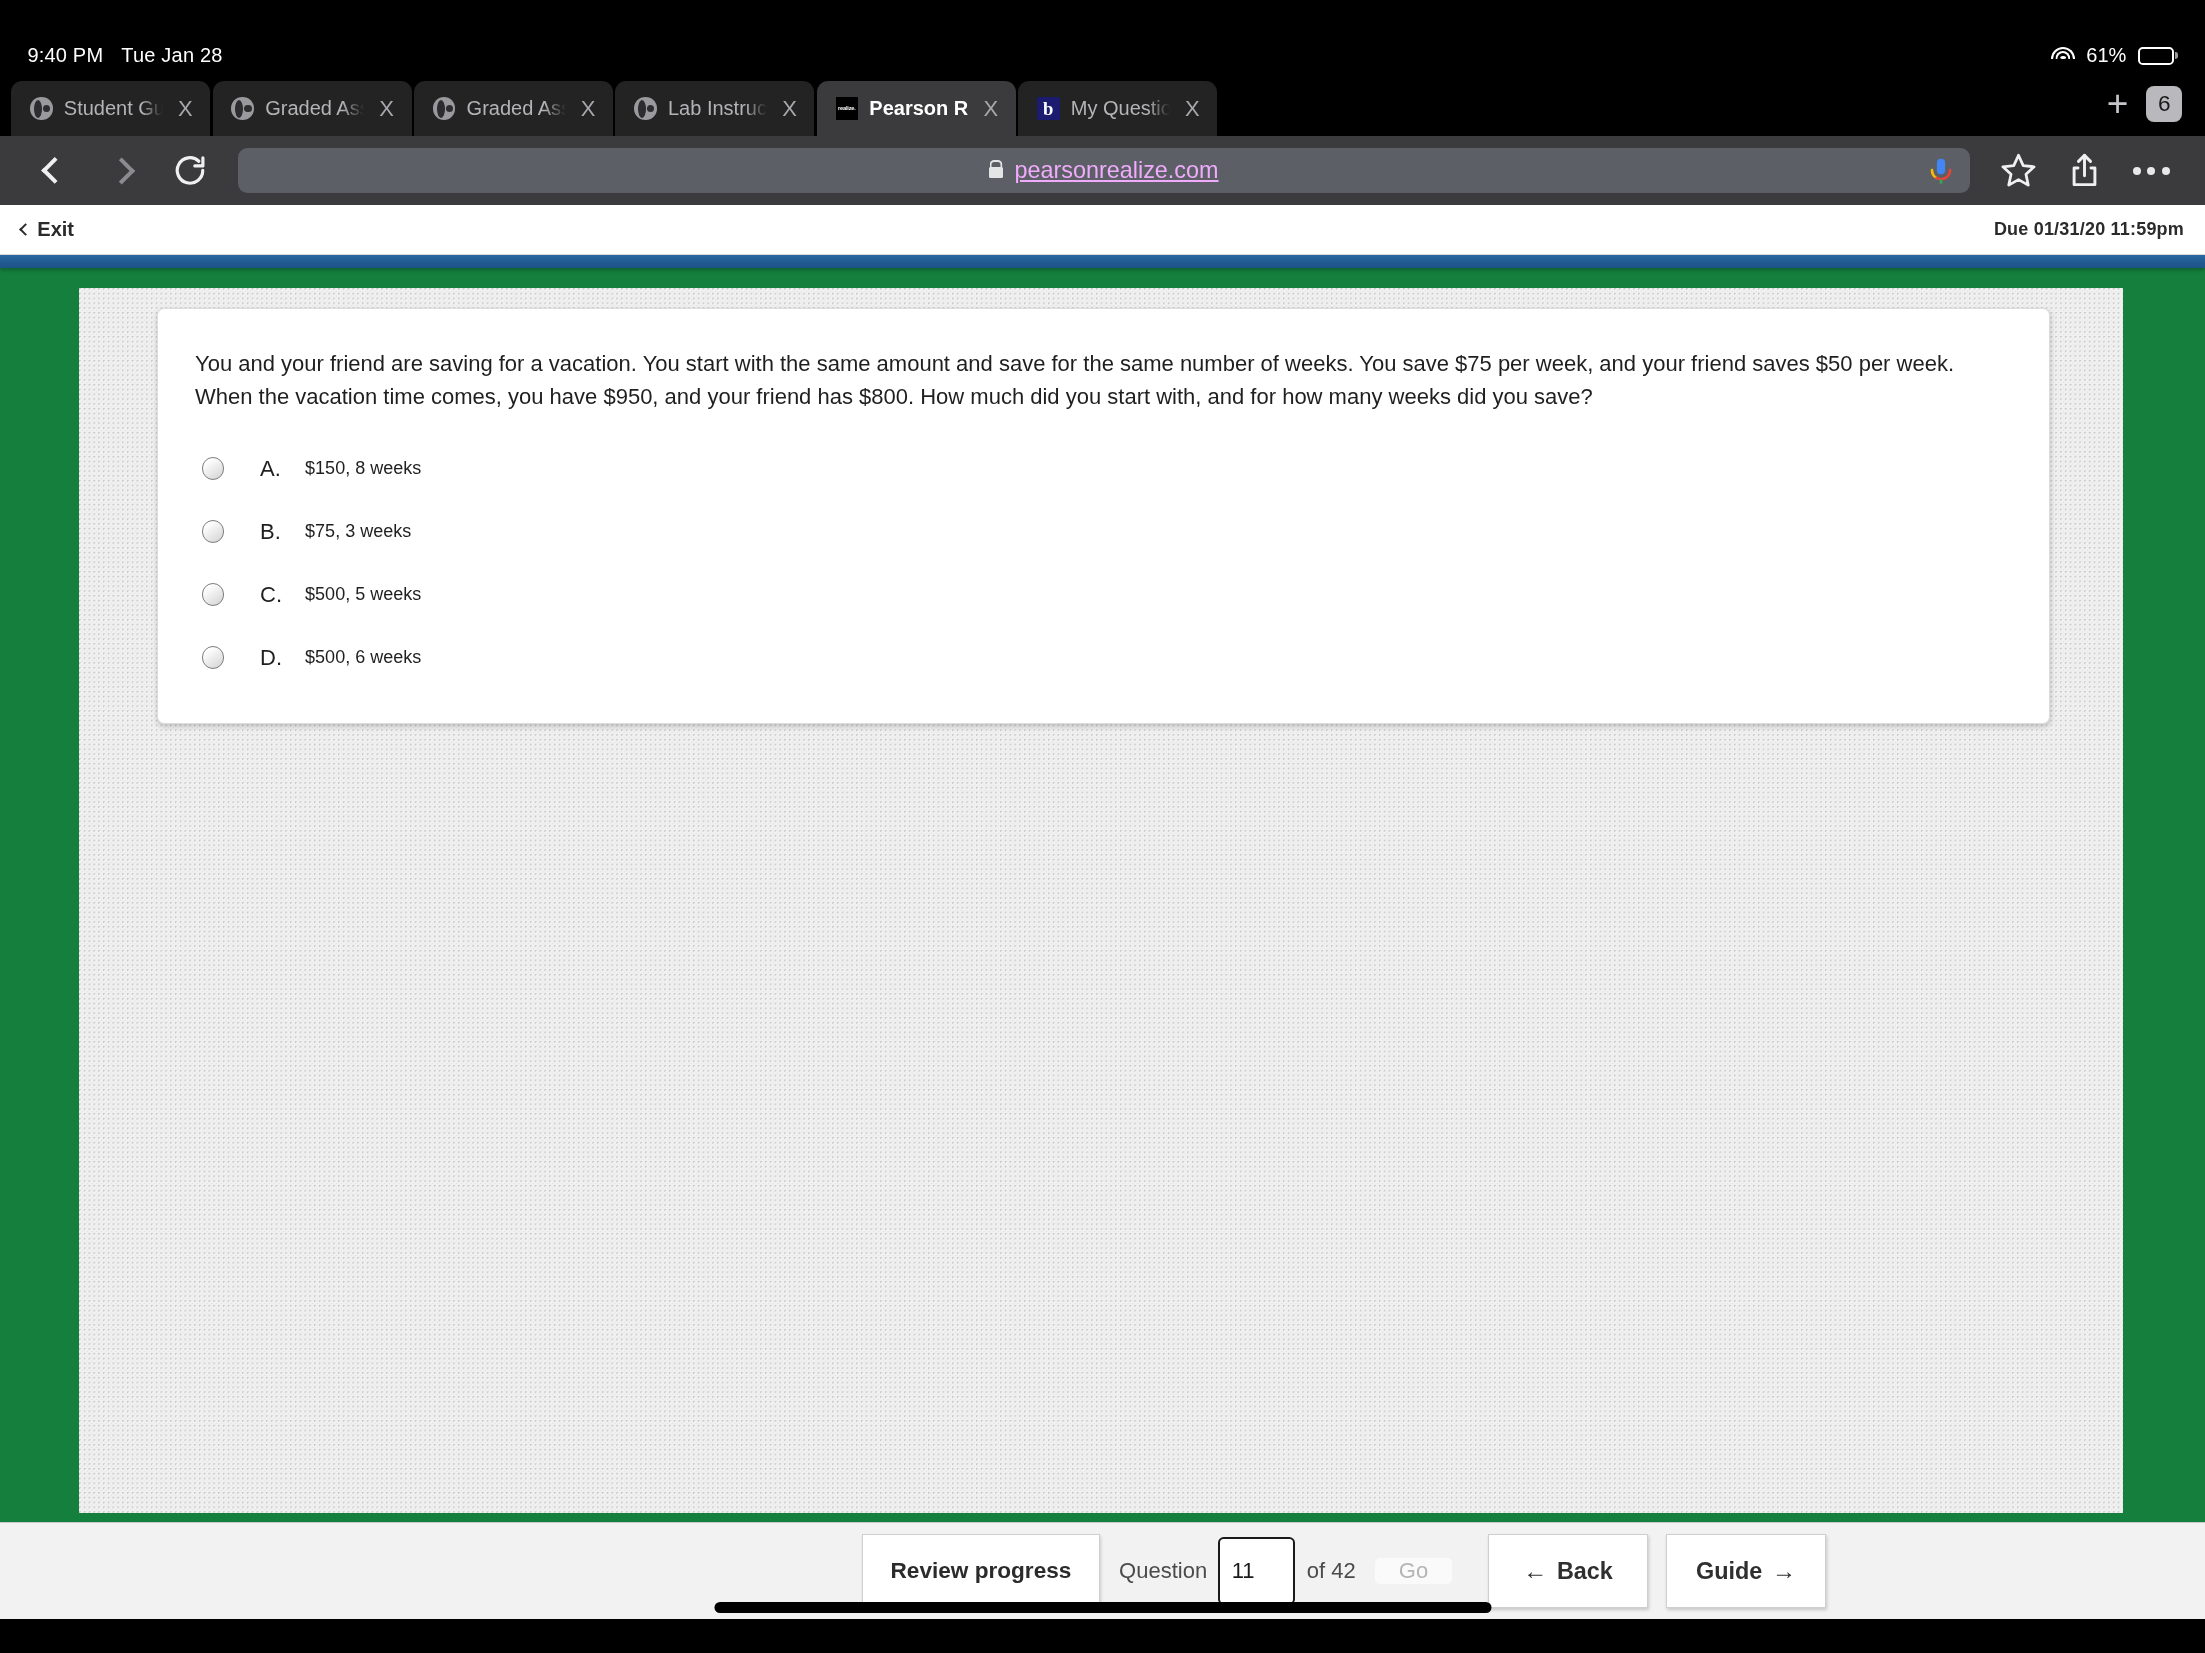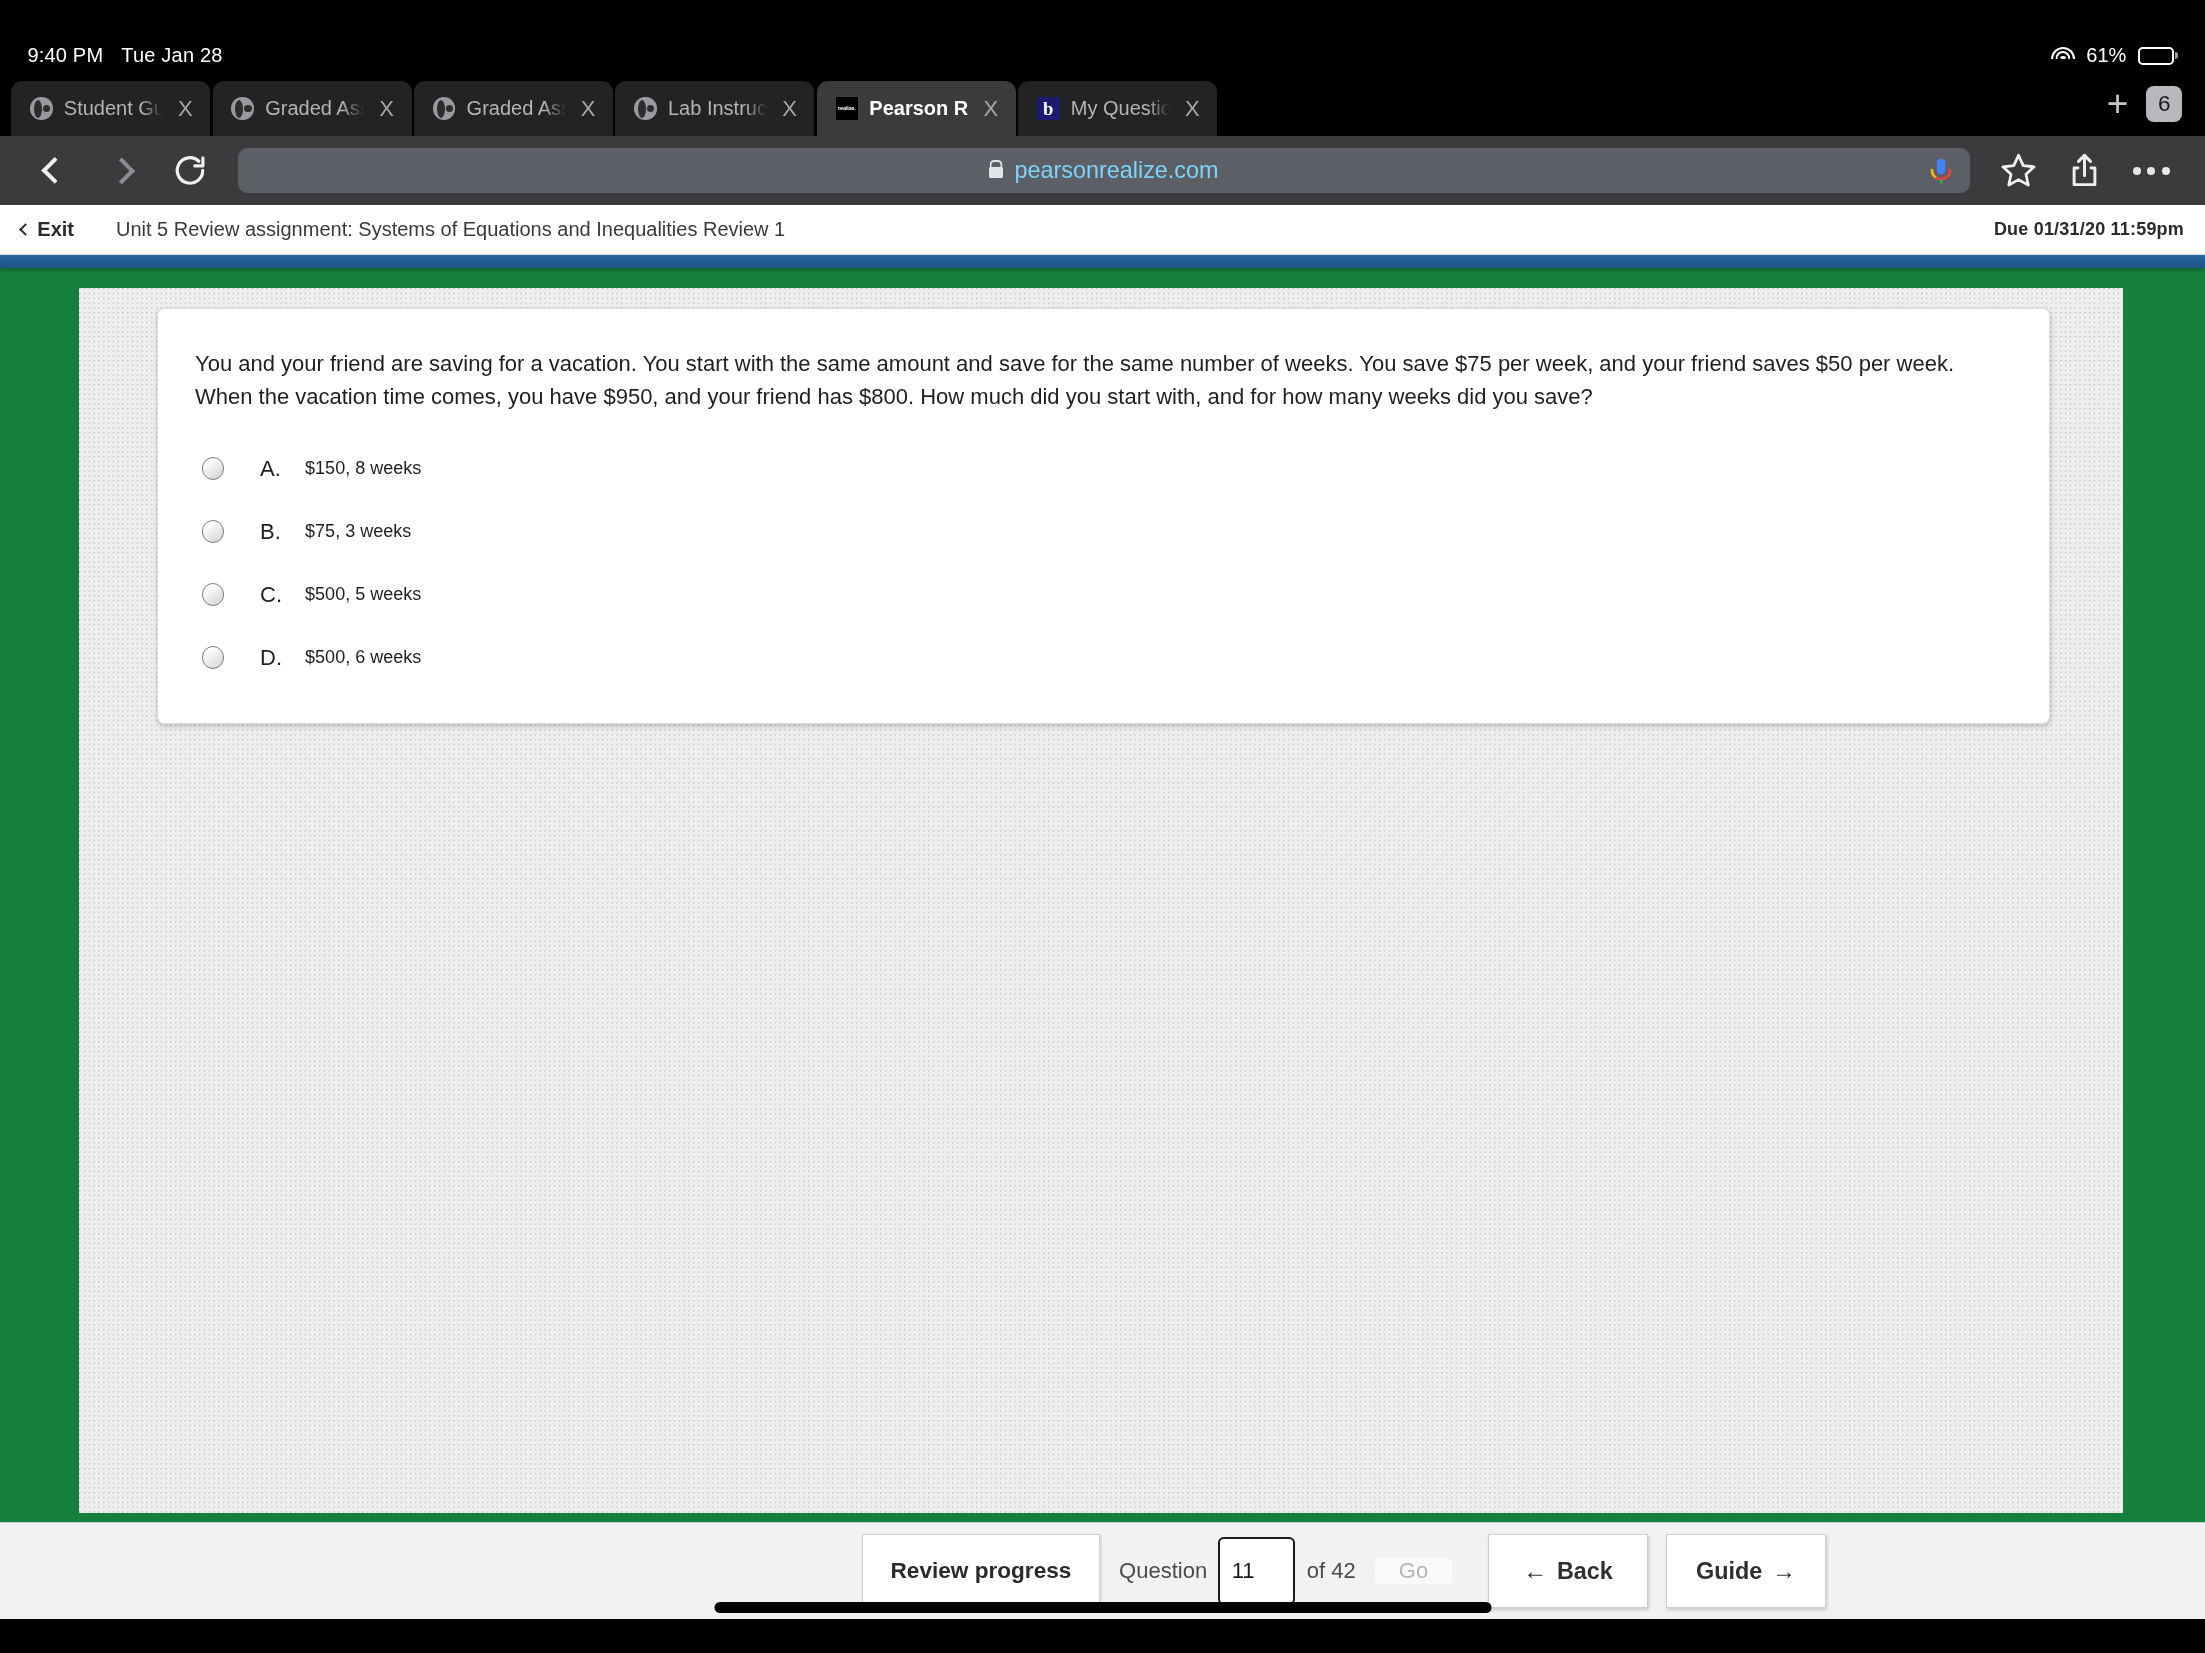--- a/index.html
+++ b/index.html
@@ -144,21 +144,21 @@
   }
   .url-inner { display: flex; align-items: center; gap: 11.3px; }
   .lock {
     width: 13.7px; height: 11.3px; background: #e3e4e6; border-radius: 1.6px; position: relative; margin-top: 4px;
   }
   .lock::before {
     content:""; position:absolute; left:50%; top:-7.3px; transform:translateX(-50%);
     width: 9px; height: 9px; border: 2.4px solid #e3e4e6; border-bottom: none;
     border-radius: 4.8px 4.8px 0 0;
   }
-  .url-text { font-size: 23.4px; color: #7dd3fc; }
+  .url-text { font-size: 23.4px; color: #f0abfc; text-decoration: underline; }
   .mic-btn { position: absolute; right: 11.3px; top: 50%; transform: translateY(-50%); width: 36px; height: 36px; }
   .tool-icon { width: 60px; height: 60px; display: flex; align-items: center; justify-content: center; color: #f0f0f2; }
   .dots { display: flex; gap: 6.5px; }
   .dots span { width: 8px; height: 8px; border-radius: 50%; background: #e8e8ea; }
 
   
   #page-header {
     height: 50px;
     background: #fff;
     display: flex;
@@ -420,21 +420,20 @@
         <span></span>
       </span>
   </span>
 </div>
 
 <div id="page-header">
   <span class="exit-link">
     <span class="exit-chev"></span>
     <span>Exit</span>
   </span>
-  <span class="assignment-title">Unit 5 Review assignment: Systems of Equations and Inequalities Review 1</span>
   <span class="due-text">Due 01/31/20 11:59pm</span>
 </div>
 <div id="blue-bar"></div>
 
 <div id="content-outer">
   <div id="content-texture">
 
     <div id="question-card">
       <div class="question-text">You and your friend are saving for a vacation. You start with the same amount and save for the same number of weeks. You save $75 per week, and your friend saves $50 per week. When the vacation time comes, you have $950, and your friend has $800. How much did you start with, and for how many weeks did you save?</div>
 

